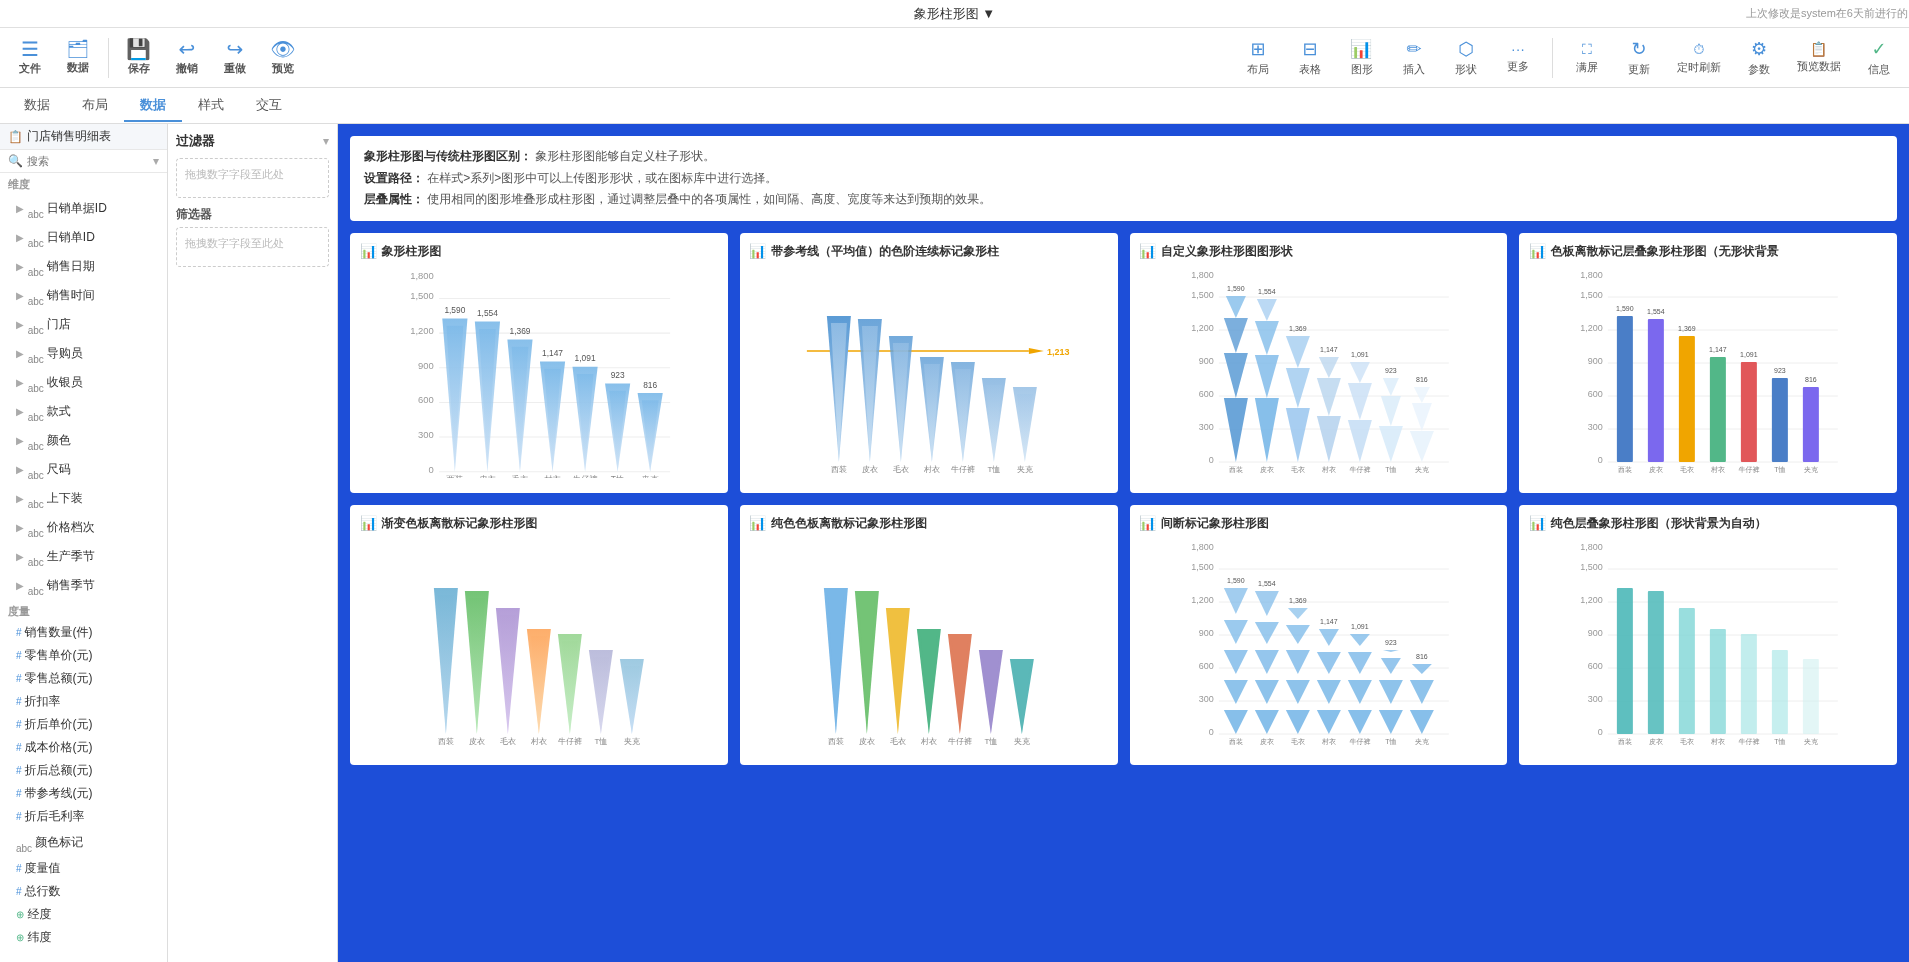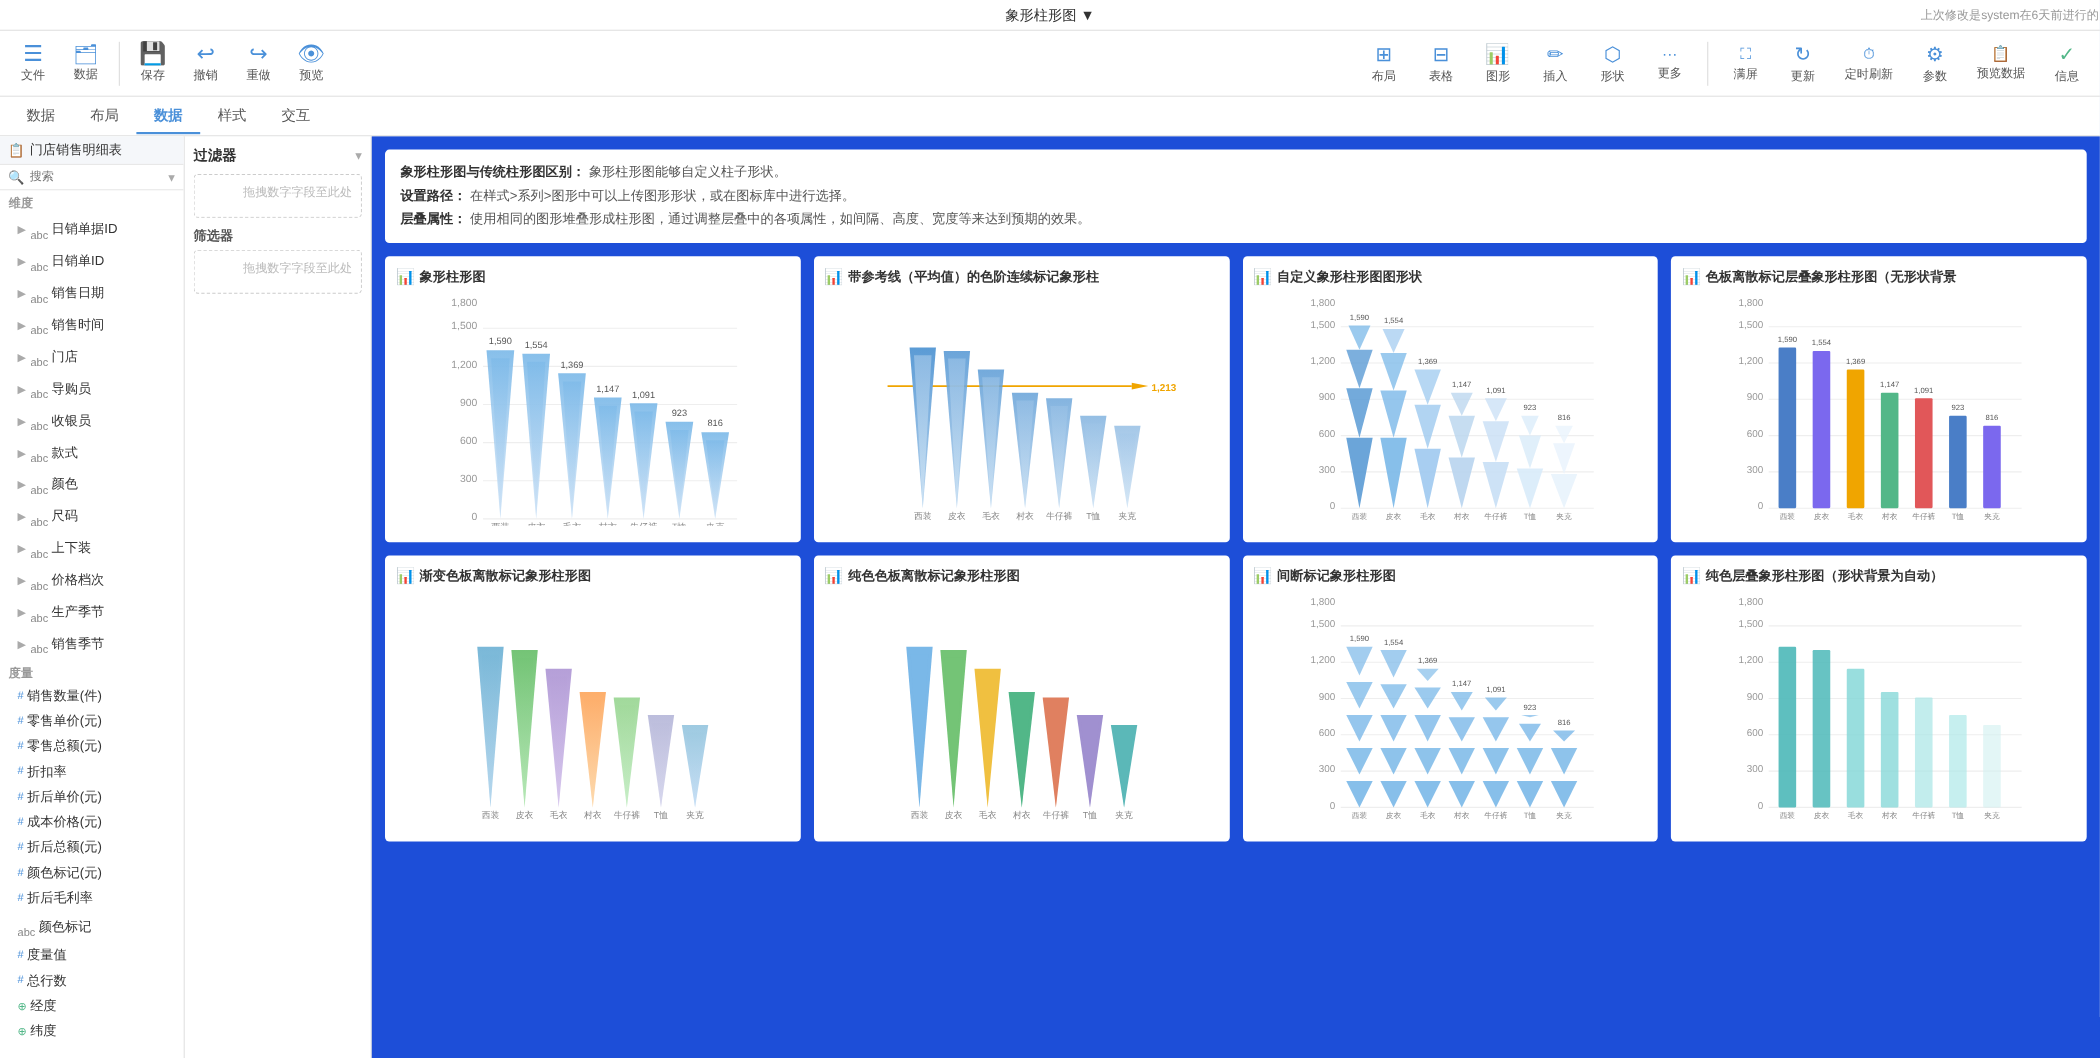--- a/index.html
+++ b/index.html
@@ -45,20 +45,21 @@
     }
     .toolbar-group .tb-icon {
       font-size: 20px;
       color: #4a90d9;
       line-height: 1;
     }
     .toolbar-group .tb-label {
       font-size: 11px;
       color: #555;
       margin-top: 2px;
+      font-weight: bold;
     }
     .toolbar-divider {
       width: 1px;
       height: 40px;
       background: #ddd;
       margin: 0 4px;
     }
     .toolbar-right {
       margin-left: auto;
       display: flex;
@@ -176,21 +177,21 @@
       margin-bottom: 8px;
       text-align: center;
     }
     .filter-header-title { font-size: 13px; font-weight: bold; color: #333; }
     .filter-drop-zone {
       border: 1px dashed #ccc;
       border-radius: 4px;
       padding: 8px;
       font-size: 11px;
       color: #bbb;
-      text-align: right;
+      text-align: left;
       margin-bottom: 8px;
       min-height: 40px;
     }
     .filter-section-label {
       font-size: 12px;
       font-weight: bold;
       color: #555;
       margin: 8px 0 4px;
     }
 
@@ -457,21 +458,21 @@
     <div class="sidebar-item">
       <span class="item-type-num">#</span>
       <span>成本价格(元)</span>
     </div>
     <div class="sidebar-item">
       <span class="item-type-num">#</span>
       <span>折后总额(元)</span>
     </div>
     <div class="sidebar-item">
       <span class="item-type-num">#</span>
-      <span>颜色标记(元)</span>
+      <span>带参考线(元)</span>
     </div>
     <div class="sidebar-item">
       <span class="item-type-num">#</span>
       <span>折后毛利率</span>
     </div>
     <div class="sidebar-item">
       <span class="item-type-abc">abc</span>
       <span>颜色标记</span>
     </div>
     <div class="sidebar-item">

